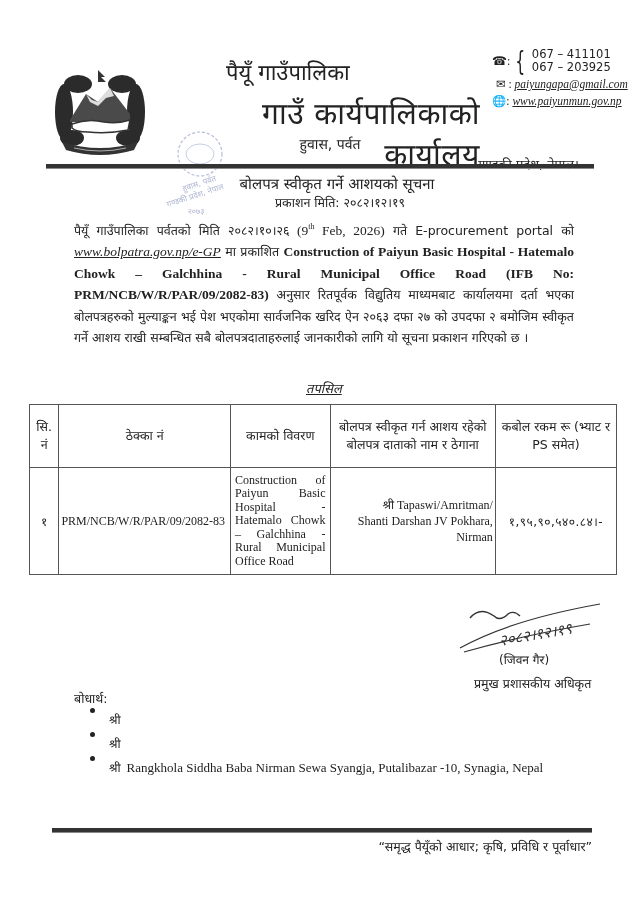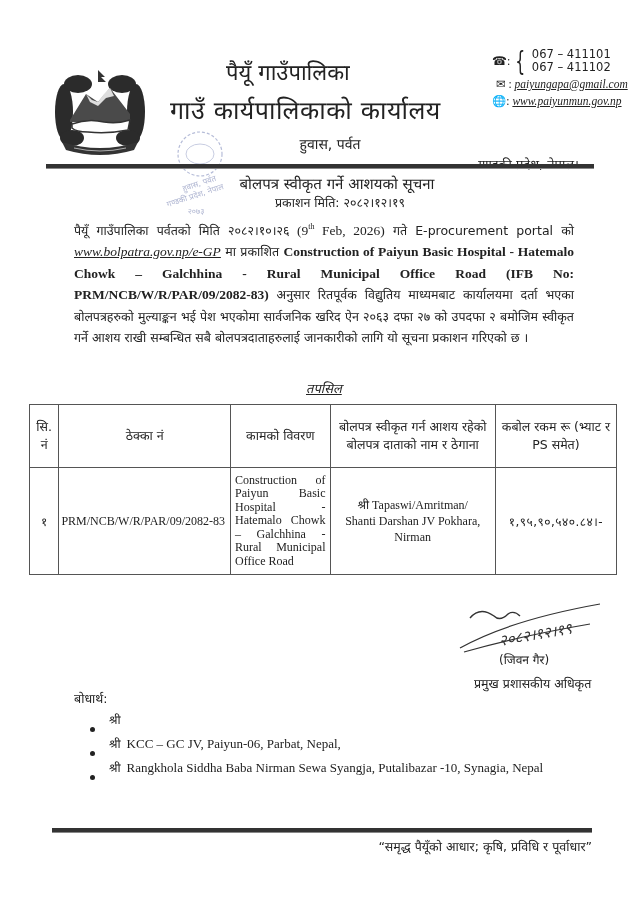--- a/index.html
+++ b/index.html
@@ -3,21 +3,21 @@
 <meta charset="utf-8">
 <style>
   html, body { margin: 0; padding: 0; background: #ffffff; }
   body { width: 638px; height: 910px; position: relative; overflow: hidden;
          font-family: "Liberation Serif", "DejaVu Serif", serif; color: #1a1a1a; }
   .abs { position: absolute; }
 
   
   .emblem { left: 48px; top: 62px; width: 104px; height: 96px; }
   .org-name { left: 226px; top: 56px; width: 208px; font-family: "DejaVu Sans", sans-serif; font-size: 22px; color: #222; }
-  .office-name { left: 170px; top: 92px; width: 310px; text-align: left; font-family: "DejaVu Sans", sans-serif; font-size: 25px; color: #222; letter-spacing: 0.5px; }
+  .office-name { left: 170px; top: 92px; width: 310px; text-align: right; font-family: "DejaVu Sans", sans-serif; font-size: 30px; color: #222; letter-spacing: 0.5px; }
   .location { left: 226px; top: 134px; width: 208px; text-align: center; font-family: "DejaVu Sans", sans-serif; font-size: 14px; color: #222; }
 
   .contact { left: 492px; top: 48px; font-size: 12px; color: #222; line-height: 13px; }
   .phone-row { display: flex; align-items: center; }
   .phone-icon { font-size: 12px; margin-right: 2px; }
   .brace { font-size: 26px; line-height: 26px; margin-right: 3px; transform: scaleX(0.6); font-family: "DejaVu Sans", sans-serif; }
   .phones div { font-family: "DejaVu Sans", sans-serif; font-size: 11.5px; }
   .mail-row { margin-top: 4px; margin-left: 4px; font-style: italic; font-size: 11.5px; }
   .web-row { margin-top: 4px; margin-left: 0px; font-style: italic; font-size: 11.5px; }
   .link { text-decoration: underline; color: #222; }
@@ -46,32 +46,32 @@
   table.details th { font-family: "DejaVu Sans", sans-serif; font-weight: normal; font-size: 12.5px; line-height: 18px; height: 62px; padding: 0 4px; text-align: center; }
   table.details td { height: 102px; font-size: 12px; vertical-align: middle; }
   .col-sn { width: 22px; }
   .col-contract { width: 164px; }
   .col-desc { width: 100px; }
   .col-bidder { width: 178px; }
   .col-amount { width: 120px; }
   td.sn { text-align: center; font-family: "DejaVu Sans", sans-serif; font-size: 12px; }
   td.contract { font-size: 12px; padding-left: 2px; white-space: nowrap; }
   td.desc { font-size: 11.5px; line-height: 13.5px; text-align: justify; padding: 2px 4px; text-align-last: left; }
-  td.bidder { text-align: center; font-size: 12px; line-height: 16px; padding: 0 2px; }
+  td.bidder { text-align: right; font-size: 12px; line-height: 16px; padding: 0 2px; }
   td.amount { text-align: center; font-family: "DejaVu Sans", sans-serif; font-size: 12.5px; letter-spacing: 0.5px; }
 
   
   .signature { left: 450px; top: 600px; width: 160px; height: 70px; }
   .signer-name { left: 499px; top: 651px; font-family: "DejaVu Sans", sans-serif; font-size: 12px; color: #222; }
   .signer-title { left: 474px; top: 675px; font-family: "DejaVu Sans", sans-serif; font-size: 12.5px; color: #222; }
 
   
   .cc-title { left: 74px; top: 690px; font-family: "DejaVu Sans", sans-serif; font-size: 12.5px; color: #222; }
   ul.cc-list { position: absolute; left: 90px; top: 708px; margin: 0; padding: 0; list-style: none; font-size: 13px; color: #222; }
-  ul.cc-list li { height: 24px; line-height: 24px; display: flex; align-items: flex-end; }
+  ul.cc-list li { height: 24px; line-height: 24px; display: flex; align-items: flex-start; }
   .bullet { display: inline-block; width: 5px; height: 5px; border-radius: 50%; background: #222; margin-right: 14px; }
   .shree { font-family: "DejaVu Sans", sans-serif; font-size: 12px; margin-right: 6px; }
 
   
   .rule-bottom { left: 52px; top: 828px; width: 540px; height: 4px; background: #333; border-bottom: 1px solid #888; }
   .motto { left: 52px; top: 838px; width: 540px; text-align: right; font-family: "DejaVu Sans", sans-serif; font-size: 12.5px; color: #222; }
 </style>
 </head>
 <body>
 
@@ -112,21 +112,21 @@
 <div class="abs org-name">पैयूँ गाउँपालिका</div>
 <div class="abs office-name">गाउँ कार्यपालिकाको कार्यालय</div>
 <div class="abs location">हुवास, पर्वत</div>
 
 <div class="abs contact">
   <div class="phone-row">
     <span class="phone-icon">☎:</span>
     <span class="brace">{</span>
     <div class="phones">
       <div>067 – 411101</div>
-      <div>067 – 411102</div>
+      <div>067 – 203925</div>
     </div>
   </div>
   <div class="mail-row">
     <span style="font-style:normal;">✉ :</span>
     <span class="link">paiyungapa@gmail.com</span>
   </div>
   <div class="web-row">
     <span style="font-style:normal;">🌐:</span>
     <span class="link">www.paiyunmun.gov.np</span>
   </div>
@@ -179,21 +179,20 @@
 
 <div class="abs cc-title">बोधार्थ:</div>
 <ul class="cc-list">
   <li>
     <span class="bullet"></span>
     <span class="shree">श्री</span>
   </li>
   <li>
     <span class="bullet"></span>
     <span class="shree">श्री</span>
-    <span>KCC – GC JV, Paiyun-06, Parbat, Nepal,</span>
   </li>
   <li>
     <span class="bullet"></span>
     <span class="shree">श्री</span>
     <span>Rangkhola Siddha Baba Nirman Sewa Syangja, Putalibazar -10, Synagia, Nepal</span>
   </li>
 </ul>
 
 <div class="abs rule-bottom"></div>
 <div class="abs motto">“समृद्ध पैयूँको आधार; कृषि, प्रविधि र पूर्वाधार”</div>

